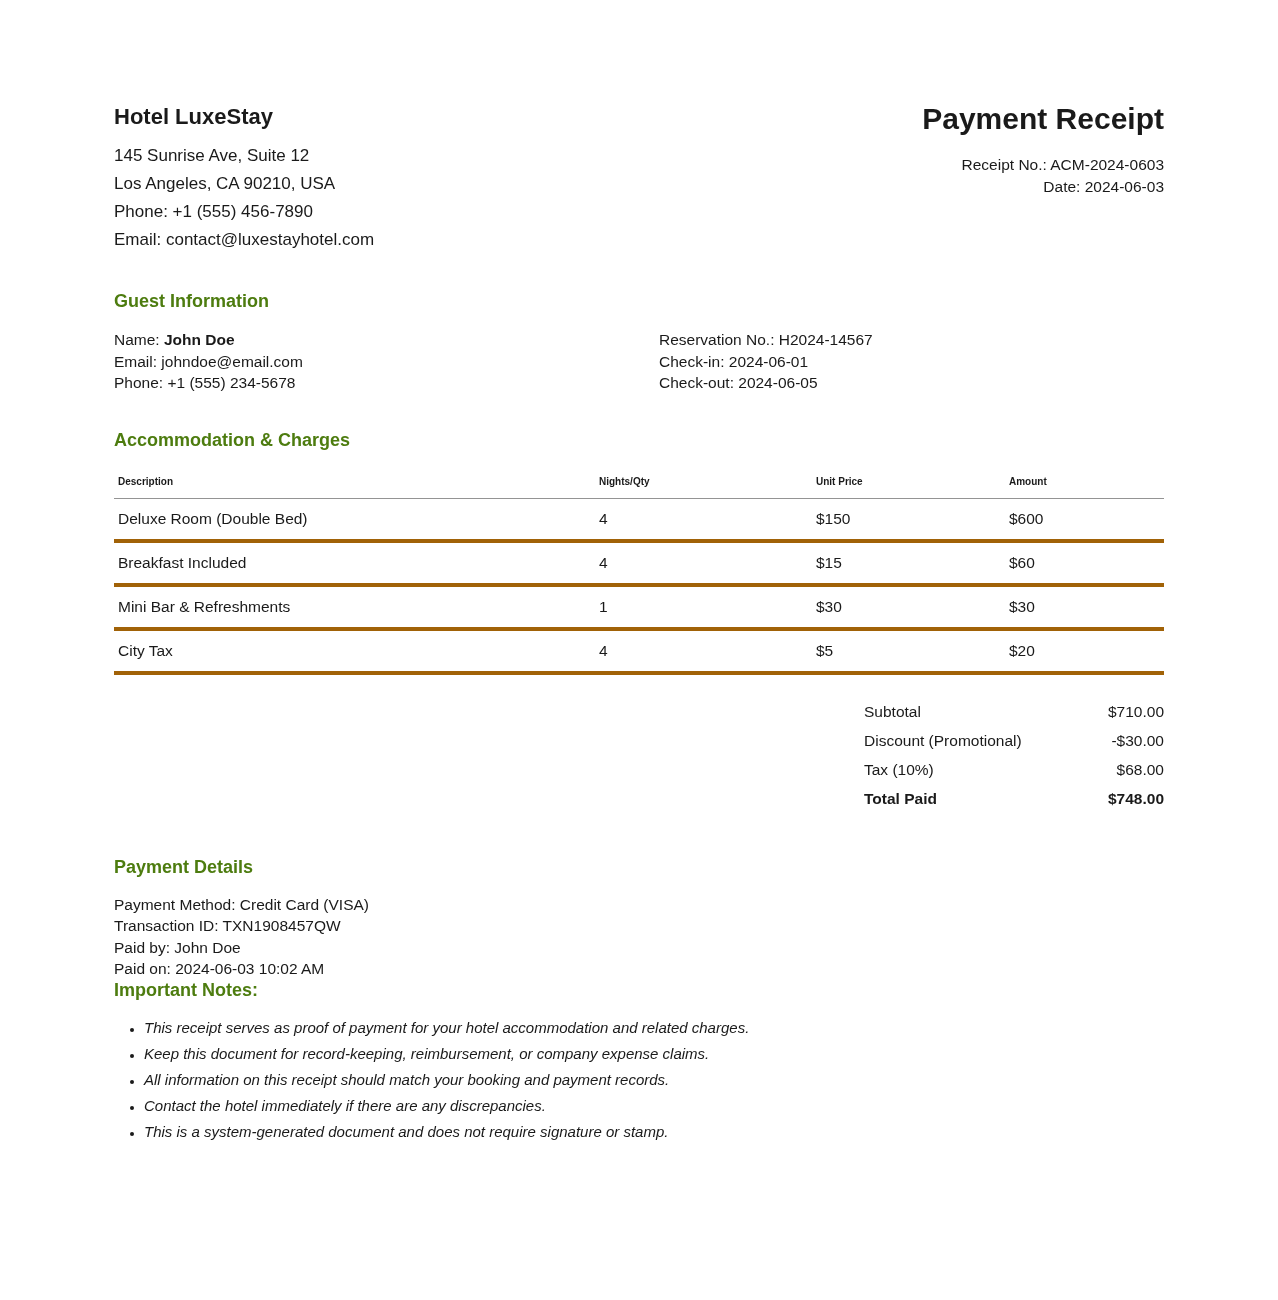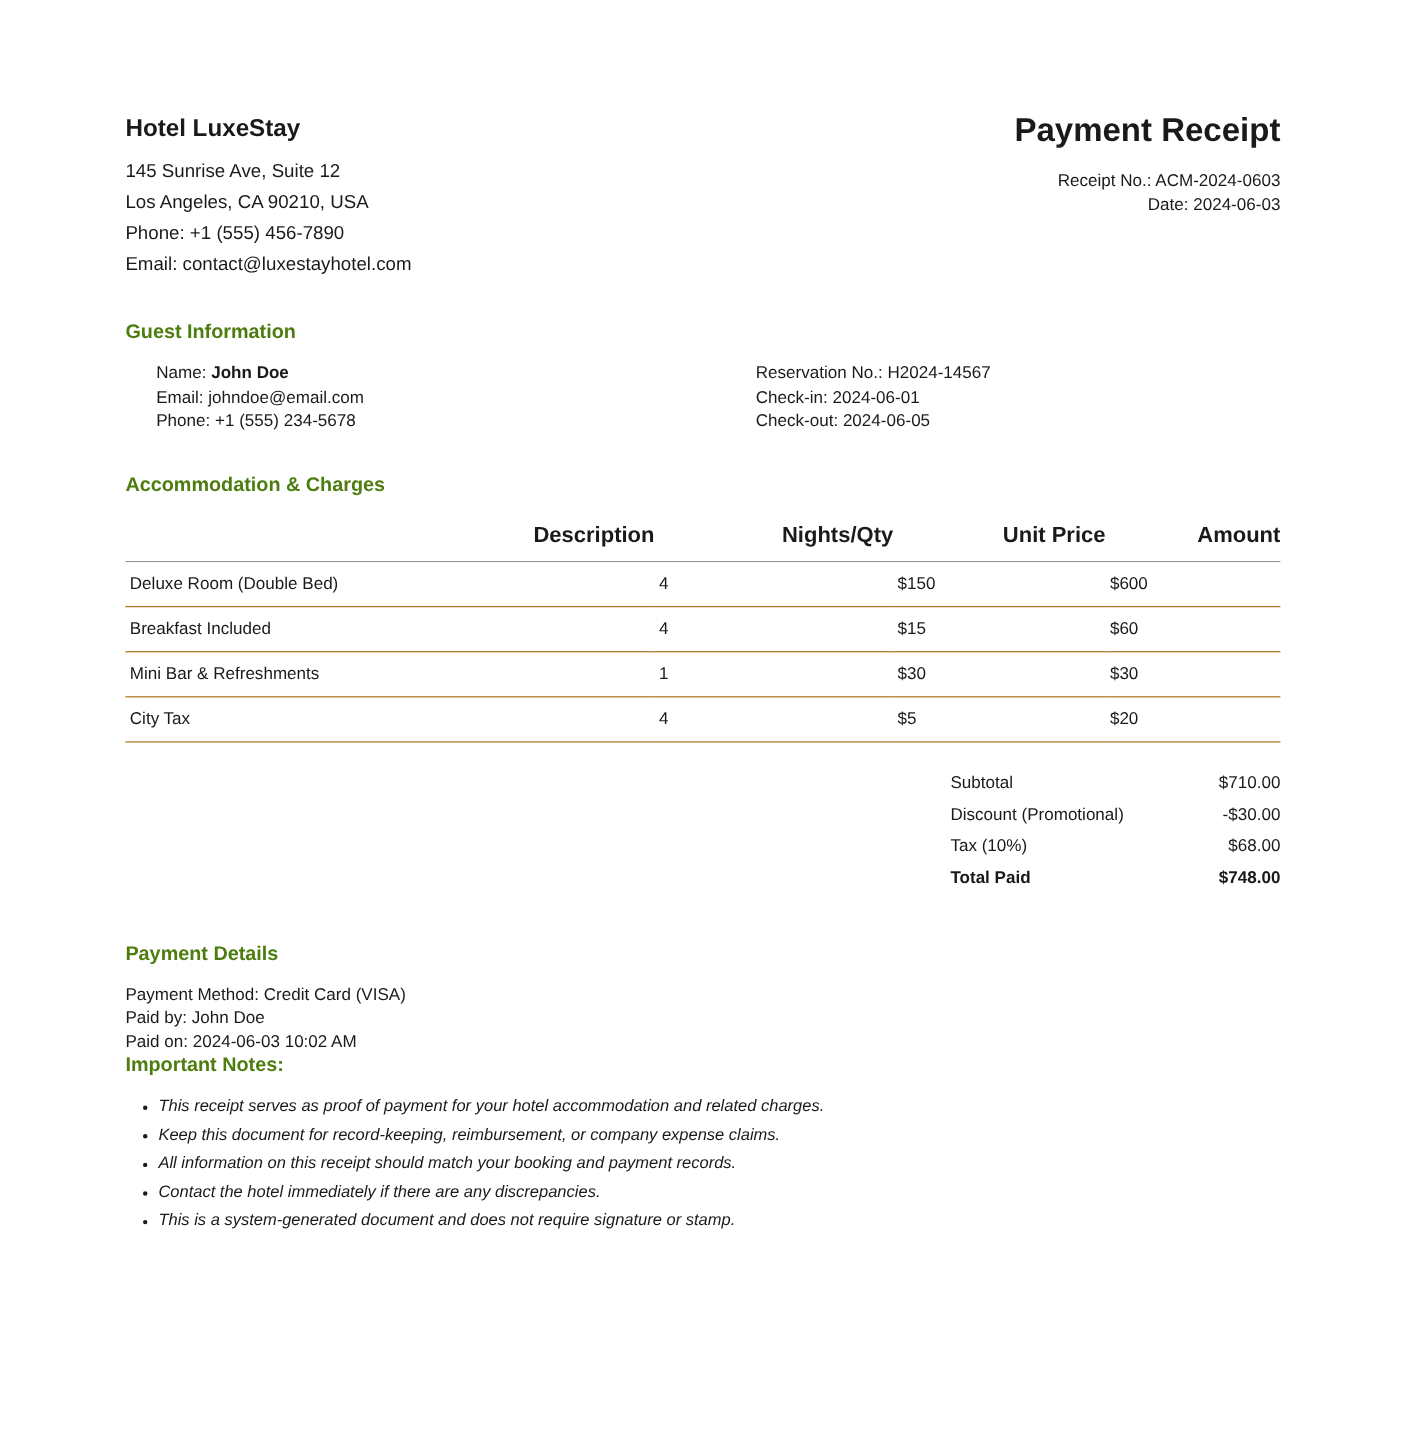--- a/index.html
+++ b/index.html
@@ -19,31 +19,31 @@
   .receipt-title { font-size: 30px; font-weight: 700; line-height: 30px; margin-bottom: 20px; }
   .receipt-line { font-size: 15.5px; line-height: 22px; }
 
   
   .section-heading { font-size: 18px; font-weight: 700; color: #4d7c0f; }
 
   
   .guest-section { margin-top: 37px; }
   .guest-grid { display: flex; margin-top: 17px; }
   .guest-col { font-size: 15.5px; line-height: 21.5px; }
-  .guest-col.left { width: 545px; margin-left: 28px; }
+  .guest-col.left { width: 545px; }
 
   
   .charges-section { margin-top: 36px; }
   table.charges { width: 100%; border-collapse: collapse; margin-top: 14px; }
   table.charges th {
-    text-align: right; font-size: 20px; font-weight: 700;
+    text-align: left; font-size: 10px; font-weight: 700;
     padding: 11px 0 11px 4px; border-bottom: 1px solid #949494;
   }
   table.charges td {
-    font-size: 15.5px; padding: 11px 0 11px 4px; border-bottom: 1px solid #a16207;
+    font-size: 15.5px; padding: 11px 0 11px 4px; border-bottom: 4px solid #a16207;
   }
   .col-desc  { width: 481px; }
   .col-qty   { width: 217px; }
   .col-price { width: 193px; }
   .col-amt   { width: 159px; }
 
   
   .totals { width: 300px; margin-left: auto; margin-top: 22px; }
   .total-row { display: flex; justify-content: space-between; font-size: 15.5px; line-height: 29px; }
   .total-row.bold { font-weight: 700; }
@@ -158,20 +158,21 @@
         <span>Total Paid</span>
         <span>$748.00</span>
       </div>
     </div>
   </div>
 
   <div class="payment-section">
     <div class="section-heading">Payment Details</div>
     <div class="payment-lines">
       <div>Payment Method: Credit Card (VISA)</div>
+      <div>Transaction ID: TXN1908457QW</div>
       <div>Paid by: John Doe</div>
       <div>Paid on: 2024-06-03 10:02 AM</div>
     </div>
   </div>
 
   <div class="notes-section">
     <div class="section-heading">Important Notes:</div>
     <ul class="notes-list">
       <li>This receipt serves as proof of payment for your hotel accommodation and related charges.</li>
       <li>Keep this document for record-keeping, reimbursement, or company expense claims.</li>

